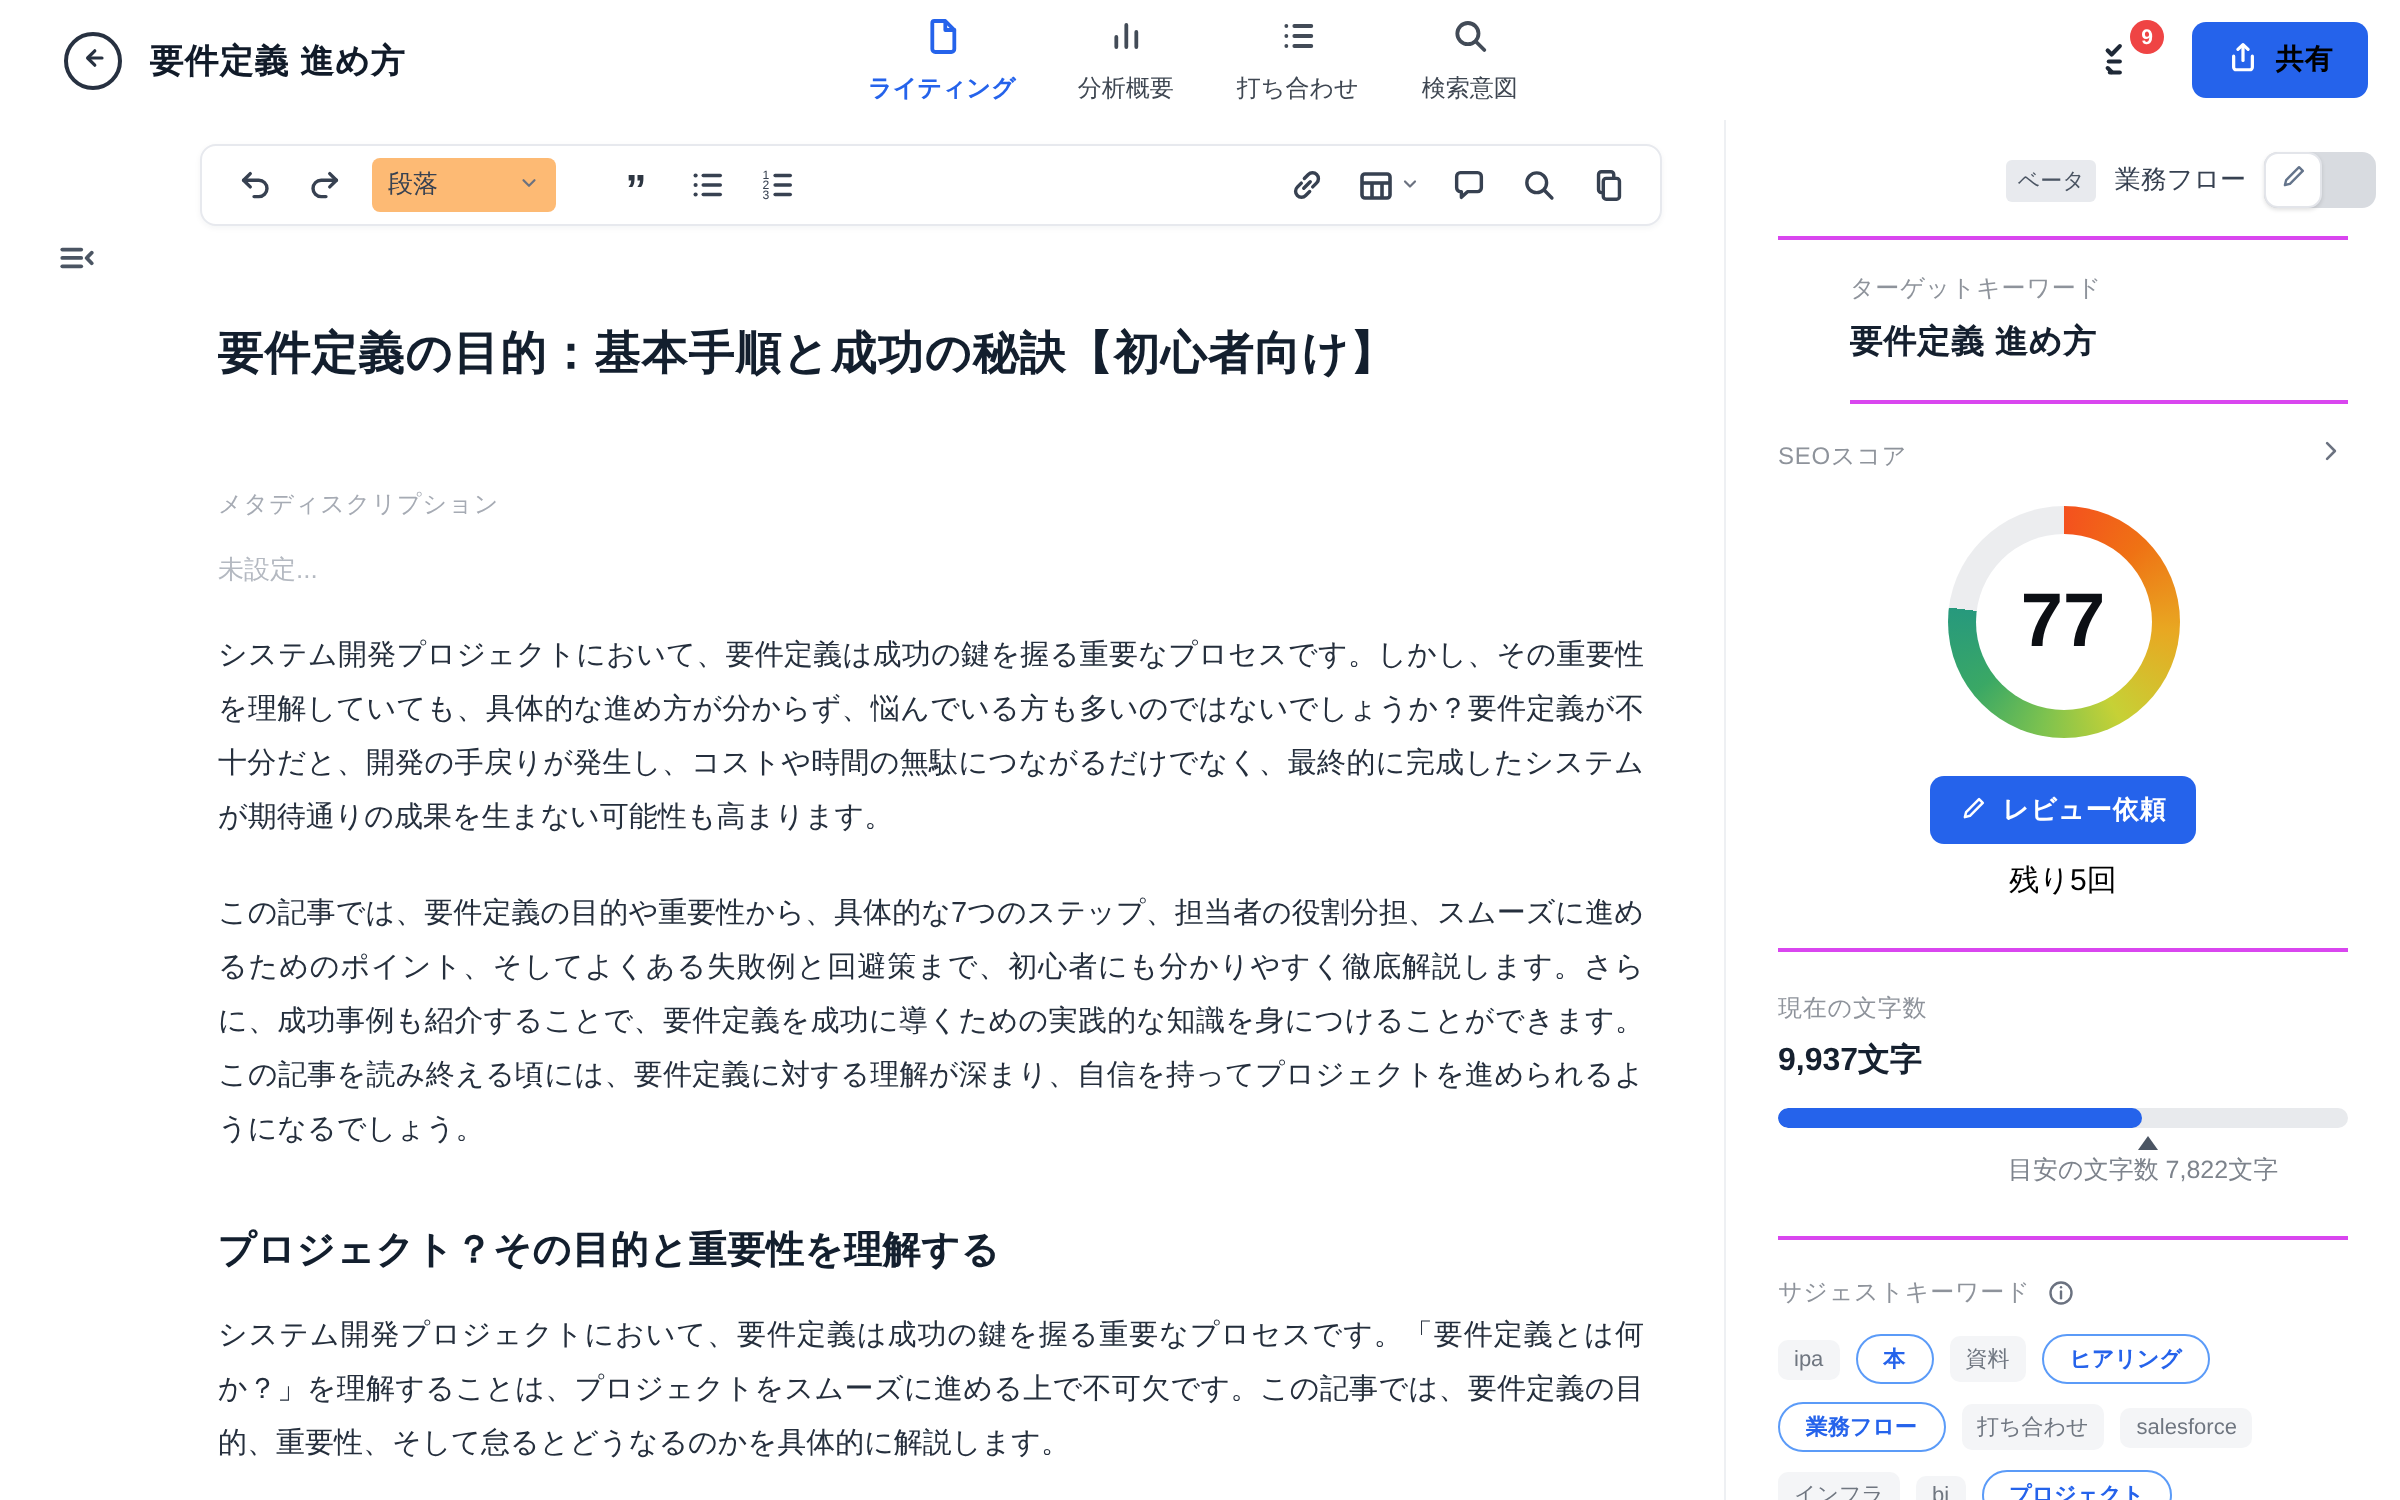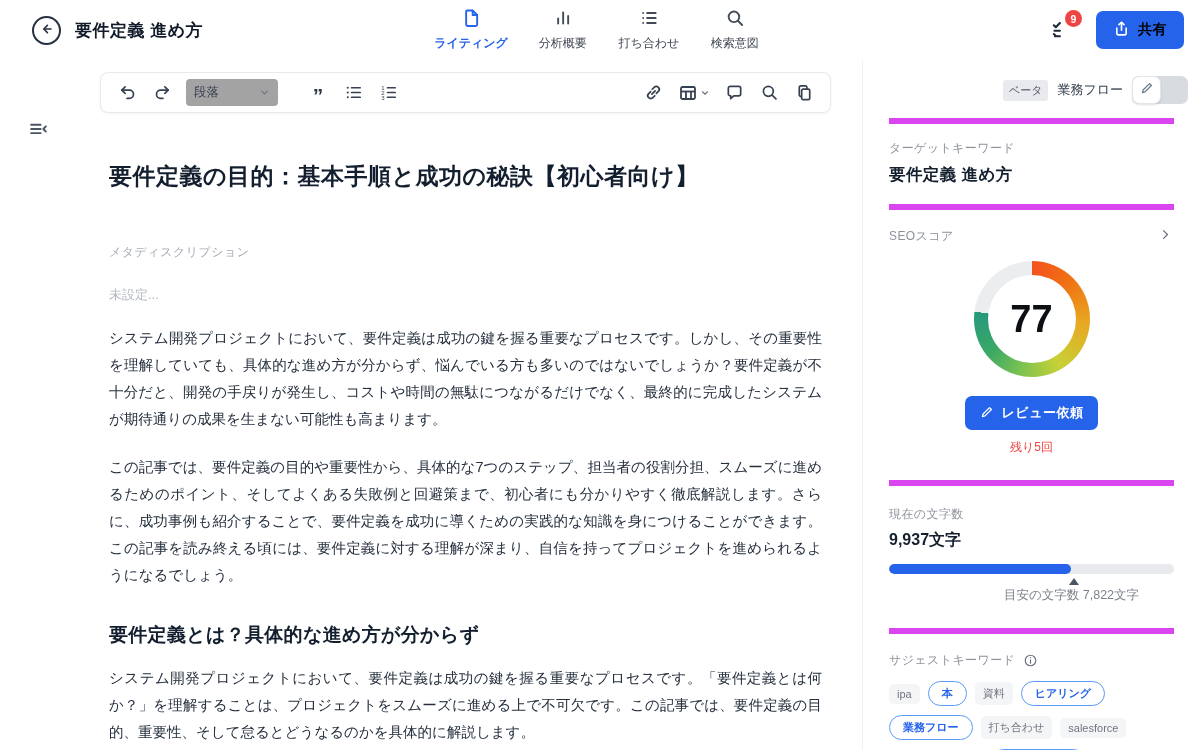--- a/index.html
+++ b/index.html
@@ -25,58 +25,58 @@
 
   
   .collapse { position:absolute; left:28px; top:119px; cursor:pointer; color:#4b5563; }
 
   
   .editor { position:absolute; left:100px; top:60px; width:731px; }
   .toolbar { margin-top:12px; height:41px; background:#fff; border:1px solid #e7e9ee; border-radius:8px; box-shadow:0 1px 3px rgba(20,30,50,.05); display:flex; align-items:center; padding:0 15px; gap:13px; }
   .tb-icon { width:22px; height:22px; display:flex; align-items:center; justify-content:center; cursor:pointer; color:#374151; }
   .tb-icon svg { stroke:#374151; }
   .tb-spacer { flex:1; }
-  .block-select { display:flex; align-items:center; background:#a3a3a3; border-radius:4px; height:27px; width:92px; padding:0 8px; cursor:pointer; margin-right:16px; }
+  .block-select { display:flex; align-items:center; background:#fdba74; border-radius:4px; height:27px; width:92px; padding:0 8px; cursor:pointer; margin-right:16px; }
   .block-select .bs-label { font-size:12.5px; color:#374151; }
   .block-select .bs-caret { margin-left:auto; color:#6b7280; }
   .quote-glyph { font-size:21px; font-weight:bold; color:#2d3642; line-height:1; padding-top:6px; }
   .table-group { display:flex; align-items:center; gap:1px; cursor:pointer; }
 
   .content { padding:0 9px; }
   .content h1 { margin-top:47px; font-size:23px; line-height:1.4; font-weight:bold; color:#131f2e; letter-spacing:.5px; }
   .meta-label { margin-top:52px; font-size:12px; color:#a6abb4; letter-spacing:.5px; }
-  .meta-placeholder { margin-top:25px; font-size:13px; color:#b4b9c1; }
+  .meta-placeholder { margin-top:15px; font-size:13px; color:#b4b9c1; }
   .content p { font-size:14.5px; line-height:27px; color:#252f3d; text-align:justify; }
   .p-quote { margin-top:56px; }
   .p-body { margin-top:21px; }
   .content h2 { margin-top:33px; font-size:19px; font-weight:bold; color:#131f2e; letter-spacing:.3px; }
   .content h2 + p, .content h3 + p { margin-top:17px; }
 
   
   .sidebar { position:absolute; top:60px; right:0; width:338px; height:690px; border-left:1px solid #eef0f3; background:#fff; padding:0 26px; }
-  .sb-sec { border-bottom:6px solid #d946ef; }
+  .sb-sec { border-bottom:2px solid #d946ef; }
   .beta-row { display:flex; justify-content:flex-end; align-items:center; gap:9px; padding:16px 0 14px; }
   .beta-badge { background:#e8eaee; color:#4b5563; font-size:11px; padding:3px 6px; border-radius:3px; }
   .mode-label { font-size:13px; color:#374151; }
   .mode-toggle { width:56px; height:28px; background:#d8dbe0; border-radius:7px; position:relative; cursor:pointer; flex:none; margin-right:-14px; }
   .mode-knob { position:absolute; left:0; top:0; width:29px; height:28px; background:#fff; border:1px solid #e3e5ea; border-radius:7px; box-shadow:0 1px 2px rgba(0,0,0,.12); display:flex; align-items:center; justify-content:center; }
 
-  .kw-sec { padding:16px 0 18px; }
+  .kw-sec { padding:16px 0 18px;margin-left:36px; }
   .sb-label { font-size:12px; color:#8e939b; letter-spacing:.4px; }
   .kw-value { margin-top:7px; font-size:16.5px; font-weight:bold; color:#15202f; letter-spacing:.4px; }
 
   .seo-sec { padding:18px 0 24px; position:relative; }
   .seo-chevron { position:absolute; right:2px; top:17px; color:#6b7280; cursor:pointer; }
   .gauge-wrap { display:flex; flex-direction:column; align-items:center; }
   .gauge { --deg:277deg; margin-top:16px; width:116px; height:116px; border-radius:50%; position:relative;
     background:conic-gradient(#f4511e 0deg,#ef7214 45deg,#e8a822 95deg,#c6d136 150deg,#7cc24f 192deg,#3aa865 232deg,#27997d var(--deg),#ecedef var(--deg),#ecedef 360deg); }
   .gauge::after { content:""; position:absolute; inset:14px; background:#fff; border-radius:50%; }
   .gauge-num { position:absolute; inset:0; display:flex; align-items:center; justify-content:center; font-size:38px; font-weight:bold; color:#0c0f14; z-index:1; }
   .review-btn { margin-top:19px; display:flex; align-items:center; gap:8px; background:#2563eb; color:#fff; border:none; border-radius:7px; padding:8px 15px; font-size:13px; font-weight:bold; cursor:pointer; letter-spacing:.5px; }
-  .review-remaining { margin-top:9px; font-size:12px; color:#ef4444; text-align:right; }
+  .review-remaining { margin-top:9px; font-size:15px; color:#000000; text-align:right; }
 
   .chars-sec { padding:20px 0 24px; }
   .char-count { margin-top:7px; font-size:16px; font-weight:bold; color:#15202f; }
   .progress { margin-top:13px; width:100%; height:10px; background:#e8eaed; border-radius:5px; overflow:hidden; }
   .progress-fill { height:100%; width:64%; background:#2563eb; border-radius:5px; }
   .marker-zone { position:relative; height:30px; }
   .marker-tri { position:absolute; top:4px; left:65%; transform:translateX(-50%); width:0; height:0; border-left:5px solid transparent; border-right:5px solid transparent; border-bottom:7px solid #4b5563; }
   .marker-label { position:absolute; top:13px; left:65%; transform:translateX(-52%); white-space:nowrap; font-size:12.5px; color:#7d838c; }
 
   .suggest-sec { padding:18px 0 22px; }
@@ -272,21 +272,21 @@
           </svg>
       </span>
     </div>
 
     <div class="content">
       <h1>要件定義の目的：基本手順と成功の秘訣【初心者向け】</h1>
       <div class="meta-label">メタディスクリプション</div>
       <div class="meta-placeholder">未設定...</div>
       <p class="p-body">システム開発プロジェクトにおいて、要件定義は成功の鍵を握る重要なプロセスです。しかし、その重要性を理解していても、具体的な進め方が分からず、悩んでいる方も多いのではないでしょうか？要件定義が不十分だと、開発の手戻りが発生し、コストや時間の無駄につながるだけでなく、最終的に完成したシステムが期待通りの成果を生まない可能性も高まります。</p>
       <p class="p-body">この記事では、要件定義の目的や重要性から、具体的な7つのステップ、担当者の役割分担、スムーズに進めるためのポイント、そしてよくある失敗例と回避策まで、初心者にも分かりやすく徹底解説します。さらに、成功事例も紹介することで、要件定義を成功に導くための実践的な知識を身につけることができます。この記事を読み終える頃には、要件定義に対する理解が深まり、自信を持ってプロジェクトを進められるようになるでしょう。</p>
-      <h2>要件定義とは？具体的な進め方が分からず</h2>
+      <h2>プロジェクト？その目的と重要性を理解する</h2>
       <p>システム開発プロジェクトにおいて、要件定義は成功の鍵を握る重要なプロセスです。「要件定義とは何か？」を理解することは、プロジェクトをスムーズに進める上で不可欠です。この記事では、要件定義の目的、重要性、そして怠るとどうなるのかを具体的に解説します。</p>
 
     </div>
   </div>
 
   <aside class="sidebar">
 
     <div class="sb-sec beta-row">
       <span class="beta-badge">ベータ</span>
       <span class="mode-label">業務フロー</span>

